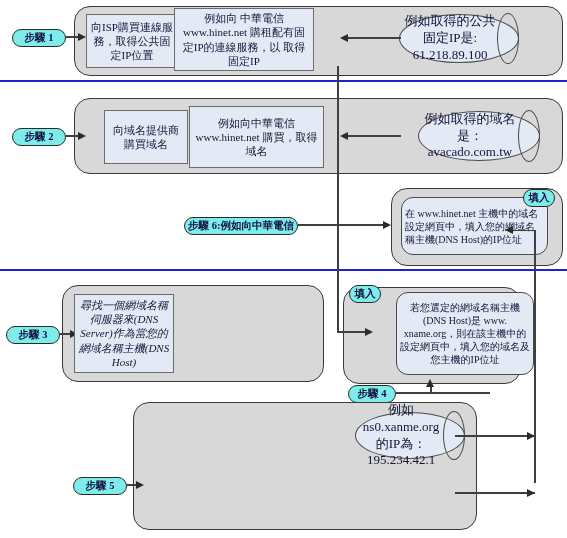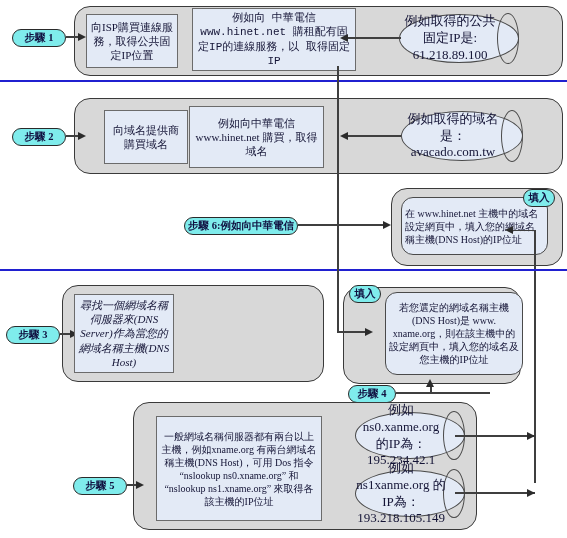--- a/index.html
+++ b/index.html
@@ -140,42 +140,42 @@
 
 <div id="stage">
 
   <div class="group" style="left:74px; top:6px; width:489px; height:70px;"></div>
 
   <div class="pill" style="left:12px; top:29px; width:54px; height:16px;">步驟 1</div>
   <div class="hline" style="left:66px; top:36.2px; width:14px;"></div>
   <div class="arrow right" style="left:78px; top:32.5px;"></div>
 
   <div class="pbox" style="left:86px; top:14px; width:92px; height:54px;">向ISP購買連線服務，取得公共固定IP位置</div>
-  <div class="pbox" style="left:192px; top:8px; width:164px; height:63px;font-family:Liberation Mono, monospace;">例如向 中華電信 www.hinet.net 購租配有固定IP的連線服務，以 取得固定IP</div>
+  <div class="pbox" style="left:174px; top:8px; width:140px; height:63px;">例如向 中華電信 www.hinet.net 購租配有固定IP的連線服務，以 取得固定IP</div>
 
   <div class="cyl" style="left:399px; top:14px; width:120px; height:49px;">
     <div class="cyl-body"></div>
     <div class="cyl-lens"></div>
     <div class="cyl-txt">例如取得的公共固定IP是: 61.218.89.100</div>
   </div>
   <div class="hline" style="left:347px; top:37.2px; width:54px;"></div>
   <div class="arrow left" style="left:340px; top:33.5px;"></div>
 
   <div class="divider" style="top:80px;"></div>
 
   <div class="group" style="left:74px; top:98px; width:489px; height:76px;"></div>
 
   <div class="pill" style="left:12px; top:128px; width:54px; height:16px;">步驟 2</div>
   <div class="hline" style="left:66px; top:135.2px; width:14px;"></div>
   <div class="arrow right" style="left:78px; top:131.5px;"></div>
 
   <div class="pbox" style="left:104px; top:110px; width:84px; height:54px;font-family:Liberation Serif, serif;">向域名提供商購買域名</div>
   <div class="pbox" style="left:189px; top:106px; width:135px; height:62px;">例如向中華電信 www.hinet.net 購買，取得域名</div>
 
-  <div class="cyl" style="left:401px; top:111px; width:122px; height:50px;">
+  <div class="cyl" style="left:418px; top:111px; width:122px; height:50px;">
     <div class="cyl-body"></div>
     <div class="cyl-lens"></div>
     <div class="cyl-txt">例如取得的域名是： avacado.com.tw</div>
   </div>
   <div class="hline" style="left:347px; top:135.2px; width:54px;"></div>
   <div class="arrow left" style="left:340px; top:131.5px;"></div>
 
   <div class="group" style="left:391px; top:188px; width:172px; height:78px;"></div>
 
   <div class="pbox rounded" style="left:401px; top:197px; width:147px; height:58px; font-size:10px; text-align:left; justify-content:flex-start;">在 www.hinet.net 主機中的域名設定網頁中，填入您的網域名稱主機(DNS Host)的IP位址</div>
@@ -195,51 +195,45 @@
   <div class="group" style="left:62px; top:285px; width:262px; height:97px;"></div>
 
   <div class="pill" style="left:6px; top:326px; width:54px; height:16px;">步驟 3</div>
   <div class="hline" style="left:60px; top:333.2px; width:12px;"></div>
   <div class="arrow right" style="left:70px; top:329.5px;"></div>
 
   <div class="pbox" style="left:74px; top:294px; width:100px; height:79px;font-style:italic;">尋找一個網域名稱伺服器來(DNS Server)作為當您的網域名稱主機(DNS Host)</div>
 
   <div class="group" style="left:343px; top:287px; width:178px; height:97px;"></div>
 
-  <div class="pbox rounded" style="left:385px; top:292px; width:138px; height:83px; font-size:10px;">若您選定的網域名稱主機(DNS Host)是 www. xname.org，則在該主機中的設定網頁中，填入您的域名及您主機的IP位址</div>
+  <div class="pbox rounded" style="left:396px; top:292px; width:138px; height:83px; font-size:10px;">若您選定的網域名稱主機(DNS Host)是 www. xname.org，則在該主機中的設定網頁中，填入您的域名及您主機的IP位址</div>
 
   <div class="pill" style="left:349px; top:285px; width:32px; height:16px;">填入</div>
 
   <div class="pill" style="left:348px; top:385px; width:48px; height:16px;">步驟 4</div>
   <div class="hline" style="left:396px; top:392.2px; width:94px;"></div>
 
   <div class="vline" style="left:430px; top:384px; height:9px;"></div>
   <div class="arrow up" style="left:426px; top:379px;"></div>
 
   <div class="vline" style="left:337px; top:66px; height:266px;"></div>
   <div class="hline" style="left:337px; top:331.2px; width:30px;"></div>
   <div class="arrow right" style="left:365px; top:327.5px;"></div>
 
   <div class="group" style="left:133px; top:402px; width:344px; height:128px;"></div>
 
   <div class="pill" style="left:73px; top:477px; width:54px; height:16px;">步驟 5</div>
   <div class="hline" style="left:127px; top:484.2px; width:12px;"></div>
   <div class="arrow right" style="left:136px; top:480.5px;"></div>
 
-  <div class="pbox" style="left:156px; top:416px; width:166px; height:105px; font-size:10px;">一般網域名稱伺服器都有兩台以上主機，例如xname.org 有兩台網域名稱主機(DNS Host)，可用 Dos 指令 “nslookup ns0.xname.org” 和 “nslookup ns1.xname.org” 來取得各該主機的IP位址</div>
 
   <div class="cyl" style="left:355px; top:412px; width:110px; height:47px;">
     <div class="cyl-body"></div>
     <div class="cyl-lens"></div>
     <div class="cyl-txt">例如 ns0.xanme.org 的IP為： 195.234.42.1</div>
   </div>
   <div class="hline" style="left:455px; top:435.2px; width:80px;"></div>
   <div class="arrow right" style="left:527px; top:431.5px;"></div>
 
-  <div class="cyl" style="left:355px; top:470px; width:110px; height:47px;">
-    <div class="cyl-body"></div>
-    <div class="cyl-lens"></div>
-    <div class="cyl-txt">例如 ns1xanme.org 的IP為： 193.218.105.149</div>
-  </div>
   <div class="hline" style="left:455px; top:492.2px; width:80px;"></div>
   <div class="arrow right" style="left:527px; top:488.5px;"></div>
 
 </div>
 
 </body></html>

